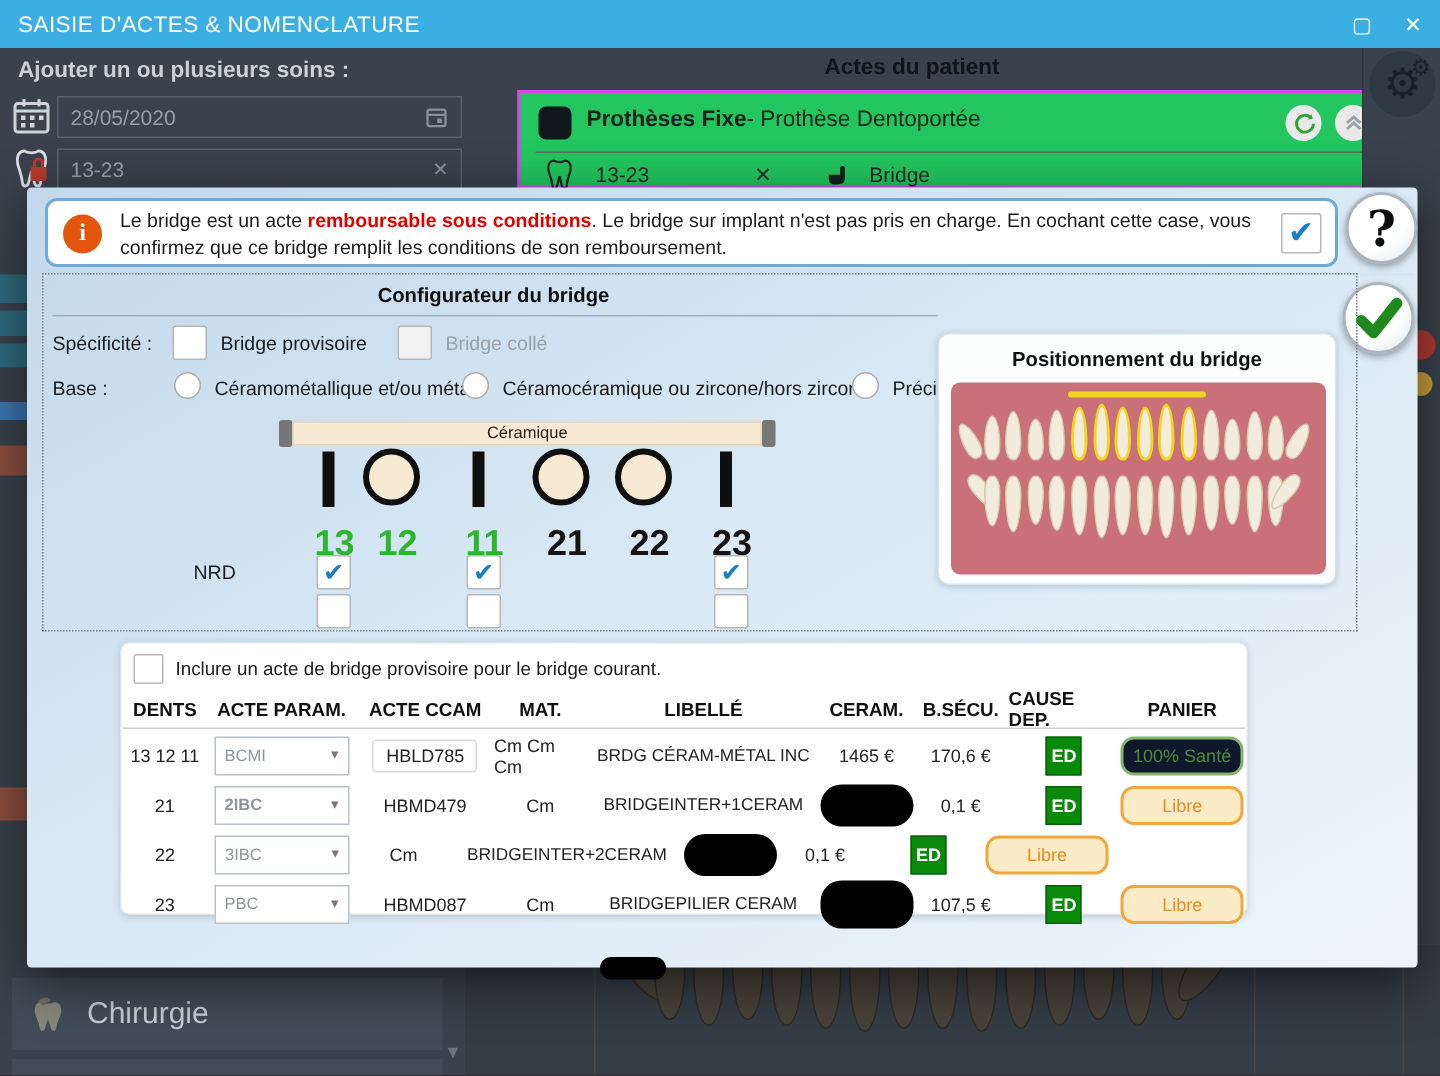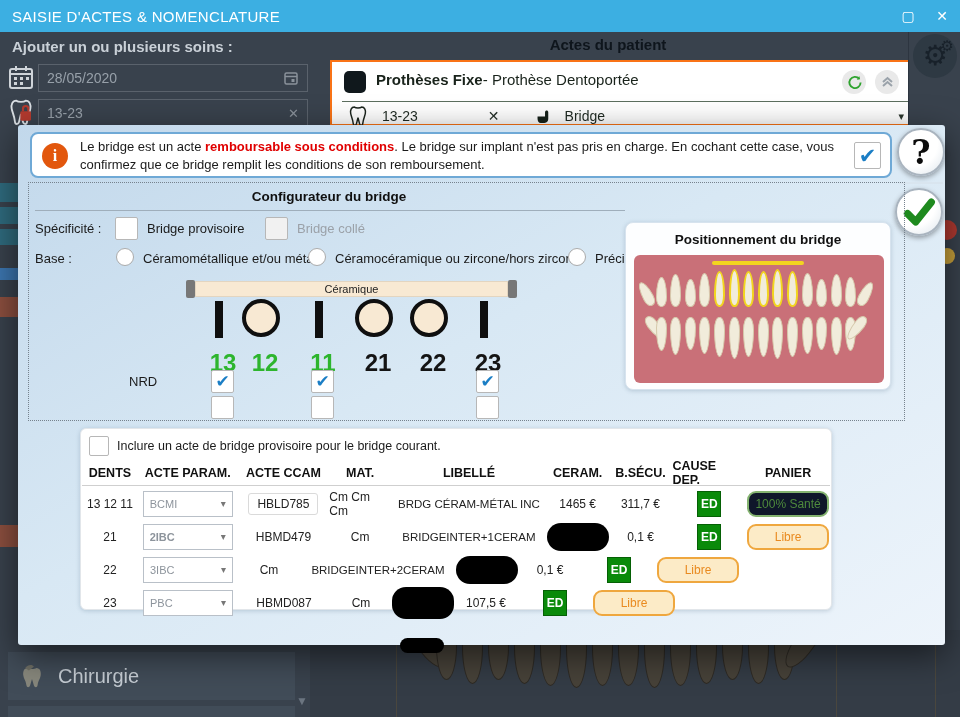--- a/index.html
+++ b/index.html
@@ -11,21 +11,21 @@
   .titlebar{position:absolute;left:0;top:0;width:960px;height:32px;background:#3CAFE2;display:flex;align-items:center;}
   .titlebar .title{color:#fff;font-size:15px;margin-left:12px;letter-spacing:.3px;}
   .tb-btn{position:absolute;top:0;width:36px;height:32px;display:flex;align-items:center;justify-content:center;color:#fff;font-size:14px;cursor:pointer;}
 
   
   .sidebar-label{position:absolute;left:12px;top:38px;font-size:15px;font-weight:600;color:#C9D0D7;}
   .field{position:absolute;background:#39424D;border:1px solid #5A626C;height:28px;display:flex;align-items:center;color:#97A0A9;font-size:14px;padding:0 8px;}
   .field .fx{margin-left:auto;color:#8A929B;font-size:13px;}
   .peek{position:absolute;left:0;width:18px;}
   .main-header{position:absolute;left:310px;top:36px;width:596px;text-align:center;font-size:15px;font-weight:bold;color:#0E151C;}
-  .greenbox{position:absolute;left:330px;top:60px;width:590px;height:66px;background:#ffffff;border:2px solid #f97316;}
+  .greenbox{position:absolute;left:345px;top:60px;width:590px;height:66px;background:#22c55e;border:2px solid #d946ef;}
   .gb-title{position:absolute;left:44px;top:9px;font-size:15px;color:#19231B;}
   .gb-circle{position:absolute;top:8px;width:24px;height:24px;border-radius:50%;background:#E9E9E9;display:flex;align-items:center;justify-content:center;}
   .gb-divider{position:absolute;left:10px;top:39px;width:566px;height:1px;background:#5C6E5E;}
   .gb-row2{position:absolute;left:12px;top:44px;width:566px;height:20px;display:flex;align-items:center;color:#1F2A22;font-size:14px;}
   .rightstrip{position:absolute;left:908px;top:32px;width:52px;height:685px;background:#39424D;border-left:1px solid #2D3540;}
   .gearbtn{position:absolute;left:4px;top:2px;width:44px;height:44px;border-radius:50%;background:#2E3943;display:flex;align-items:center;justify-content:center;cursor:pointer;}
   .gear1{font-size:28px;color:#18212A;line-height:1;}
   .gear2{position:absolute;right:3px;top:4px;font-size:15px;color:#18212A;line-height:1;}
   .strip-x{position:absolute;left:13px;top:96px;font-size:18px;font-weight:bold;color:#C4CAD1;cursor:pointer;}
   .bg-chart{position:absolute;left:310px;top:630px;width:650px;height:87px;background:#343C46;}
@@ -345,21 +345,21 @@
                 <span>BCMI</span>
                 <span class="car">▾</span>
               </div>
             </div>
             <div class="td" style="width: 92px;">
               <span class="ccam-box">HBLD785</span>
             </div>
             <div class="td" style="width: 62px;">Cm Cm Cm</div>
             <div class="td" style="font-size: 11.5px; width: 156px;">BRDG CÉRAM-MÉTAL INC</div>
             <div class="td" style="width: 62px;">1465 €</div>
-            <div class="td" style="width: 64px;">311,7 €</div>
+            <div class="td" style="width: 64px;">170,6 €</div>
             <div class="td" style="width: 74px;">
               <div class="ed">ED</div>
             </div>
             <div class="td" style="width: 84px;">
               <div class="pan sante">100% Santé</div>
             </div>
           </div>
           <div class="trow" style="top: 91px;">
             <div class="td" style="width: 56px;">21</div>
             <div class="td" style="width: 100px; font-weight: bold;">
@@ -410,20 +410,21 @@
             <div class="td" style="width: 100px;">
               <div class="dd">
                 <span>PBC</span>
                 <span class="car">▾</span>
               </div>
             </div>
             <div class="td" style="width: 92px;">
               <span>HBMD087</span>
             </div>
             <div class="td" style="width: 62px;">Cm</div>
+            <div class="td" style="font-size: 11.5px; width: 156px;">BRIDGEPILIER CERAM</div>
             <div class="td" style="width: 62px;">
               <div class="redact" style="width: 62px; height: 32px;"></div>
             </div>
             <div class="td" style="width: 64px;">107,5 €</div>
             <div class="td" style="width: 74px;">
               <div class="ed">ED</div>
             </div>
             <div class="td" style="width: 84px;">
               <div class="pan libre">Libre</div>
             </div>

